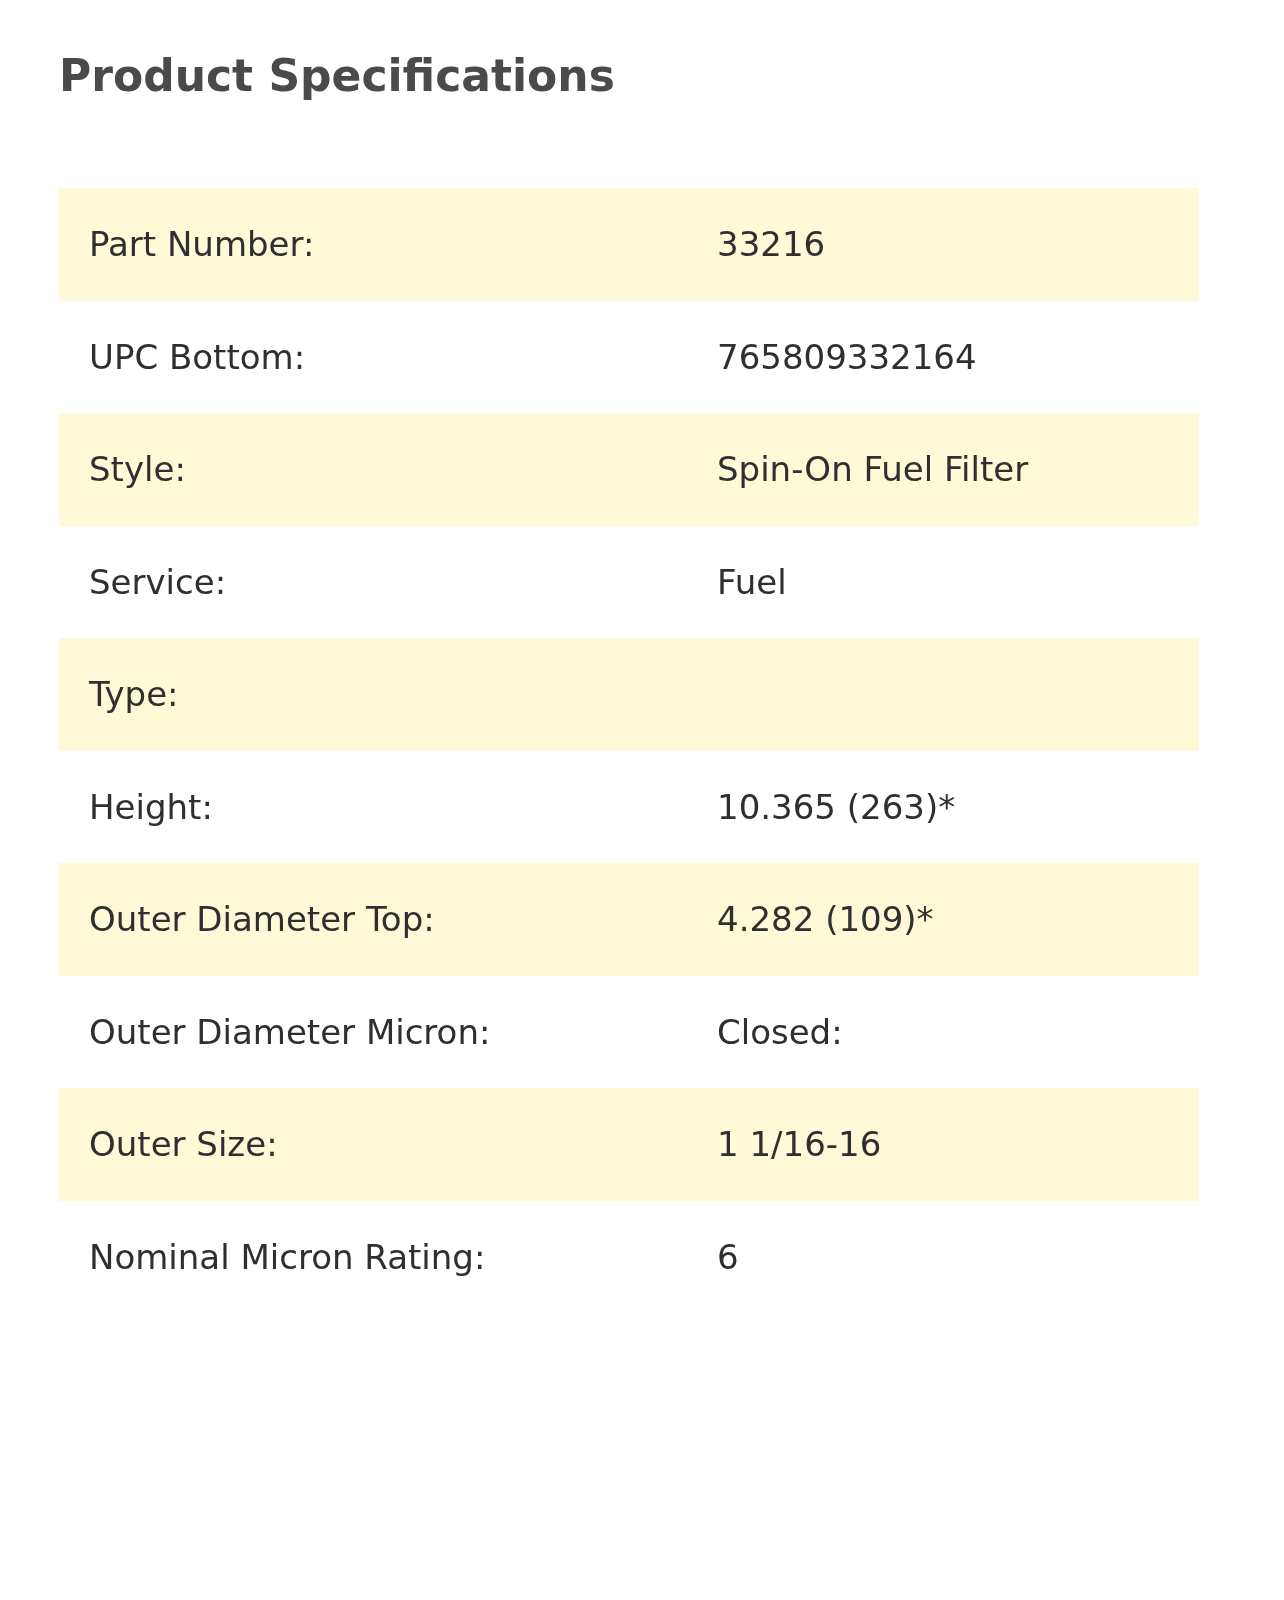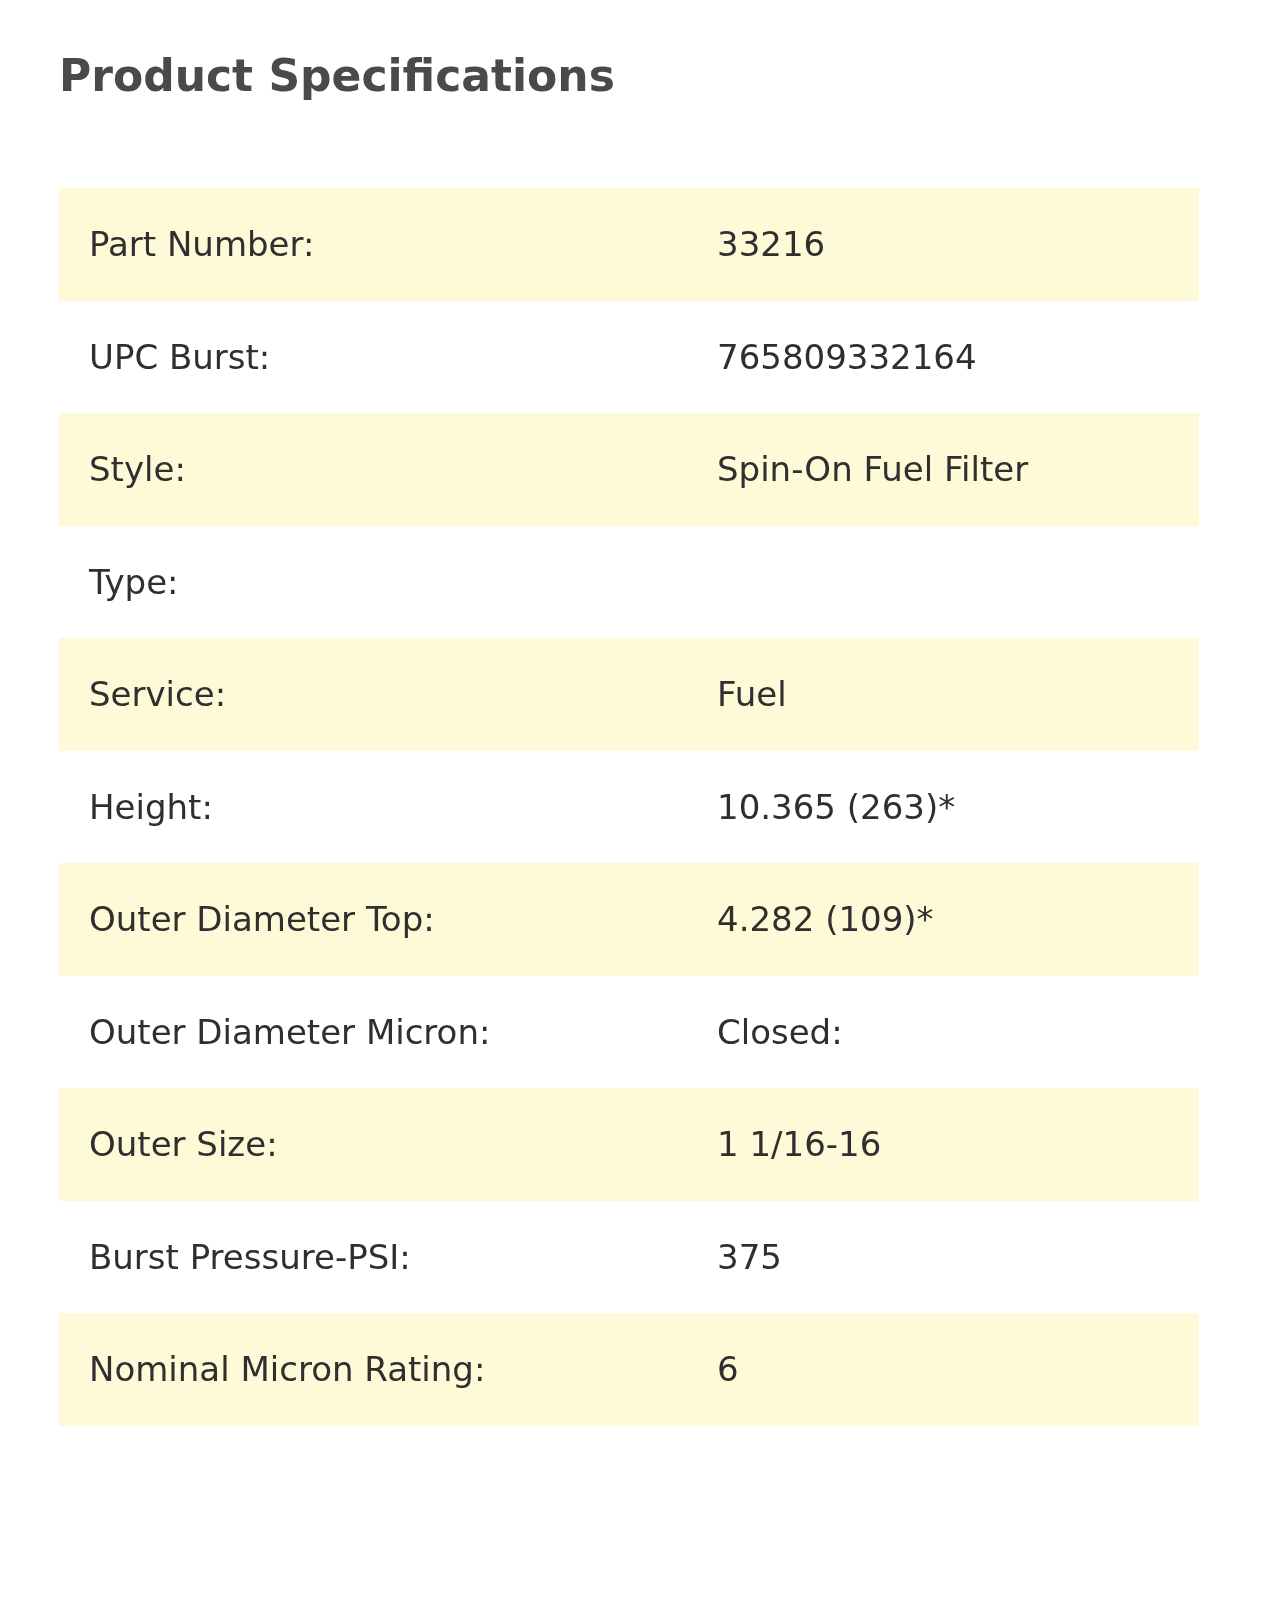--- a/index.html
+++ b/index.html
@@ -28,53 +28,49 @@
 
 <h1 class="title">Product Specifications</h1>
 
 <table class="spec-table">
   <tbody>
     <tr>
       <td class="label">Part Number:</td>
       <td class="value">33216</td>
     </tr>
     <tr>
-      <td class="label">UPC Burst:</td>
+      <td class="label">UPC Bottom:</td>
       <td class="value">765809332164</td>
     </tr>
     <tr>
       <td class="label">Style:</td>
       <td class="value">Spin-On Fuel Filter</td>
     </tr>
     <tr>
+      <td class="label">Service:</td>
+      <td class="value">Fuel</td>
+    </tr>
+    <tr>
       <td class="label">Type:</td>
       <td class="value"></td>
-    </tr>
-    <tr>
-      <td class="label">Service:</td>
-      <td class="value">Fuel</td>
     </tr>
     <tr>
       <td class="label">Height:</td>
       <td class="value">10.365 (263)*</td>
     </tr>
     <tr>
       <td class="label">Outer Diameter Top:</td>
       <td class="value">4.282 (109)*</td>
     </tr>
     <tr>
       <td class="label">Outer Diameter Micron:</td>
       <td class="value">Closed:</td>
     </tr>
     <tr>
       <td class="label">Outer Size:</td>
       <td class="value">1 1/16-16</td>
     </tr>
     <tr>
-      <td class="label">Burst Pressure-PSI:</td>
-      <td class="value">375</td>
-    </tr>
-    <tr>
       <td class="label">Nominal Micron Rating:</td>
       <td class="value">6</td>
     </tr>
   </tbody>
 </table>
 
 </body></html>

